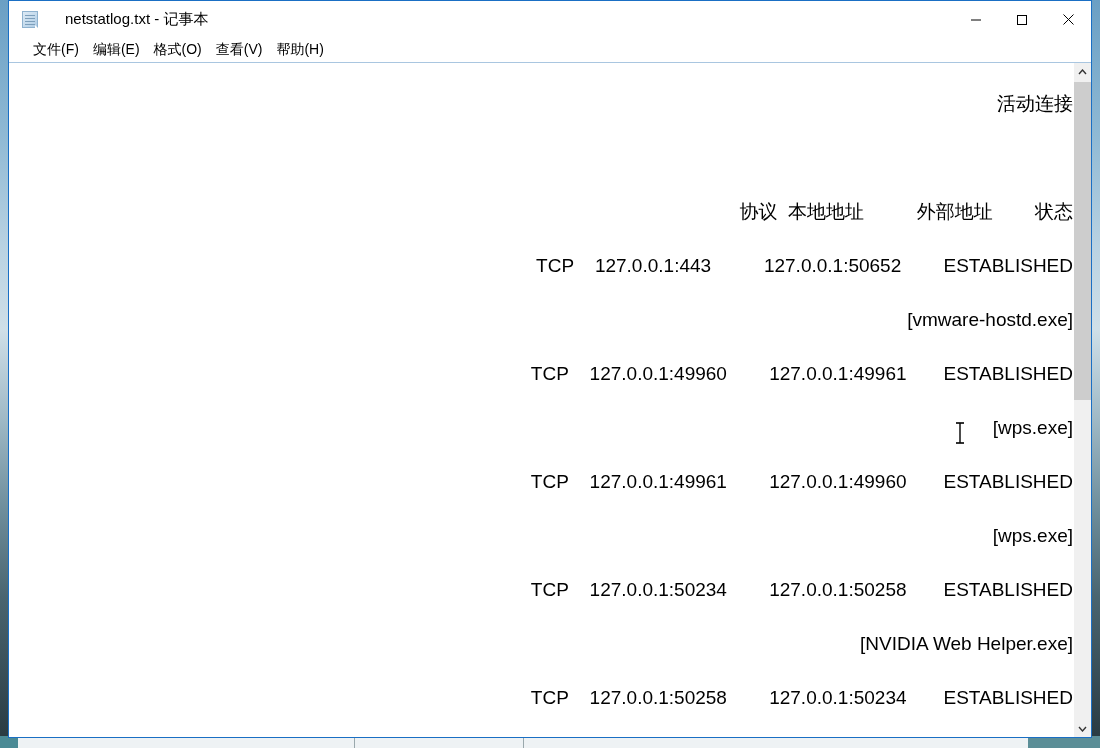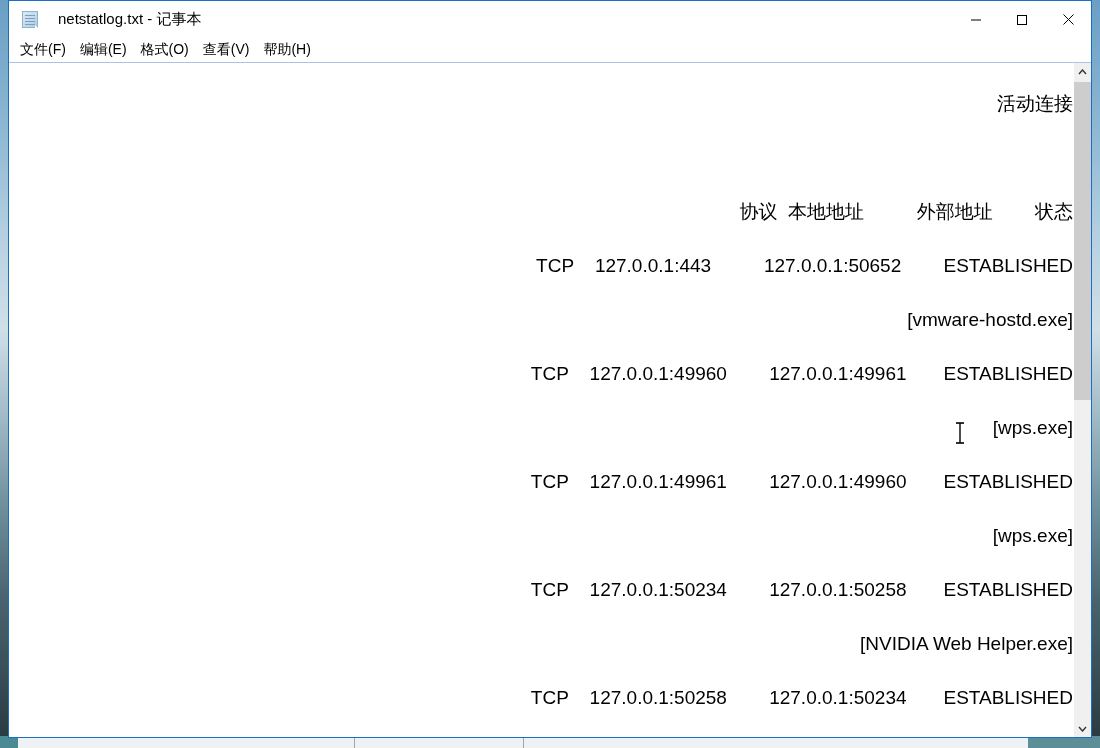--- a/index.html
+++ b/index.html
@@ -92,21 +92,21 @@
     box-shadow: 0 3px 0 #7d9fbb, 0 6px 0 #7d9fbb, 0 9px 0 #7d9fbb;
   }
   #titlebar .np-icon .fold {
     position: absolute;
     right: 1px; bottom: 0px;
     width: 0; height: 0;
     border-left: 5px solid #ffffff;
     border-top: 5px solid transparent;
   }
   #window-title {
-    margin-left: 17px;
+    margin-left: 24px;
     font-size: 15px;
     color: #000000;
     white-space: nowrap;
   }
   .win-controls {
     position: absolute;
     right: 0; top: 0;
     height: 37px;
     display: flex;
   }
@@ -120,21 +120,21 @@
   }
   .win-btn svg { display: block; }
 
   
   #menubar {
     height: 24px;
     min-height: 24px;
     background: #ffffff;
     display: flex;
     align-items: center;
-    padding-left: 4px;
+    padding-left: 17px;
   }
   .menu-item {
     font-size: 14px;
     color: #000000;
     padding: 1px 7px 2px 7px;
     white-space: nowrap;
   }
 
   
   #body-area {

